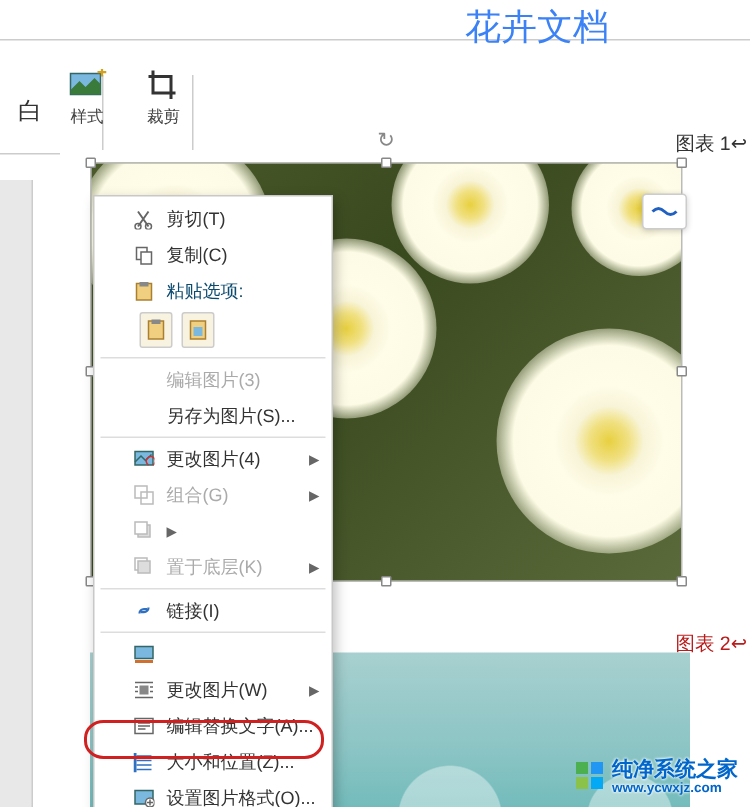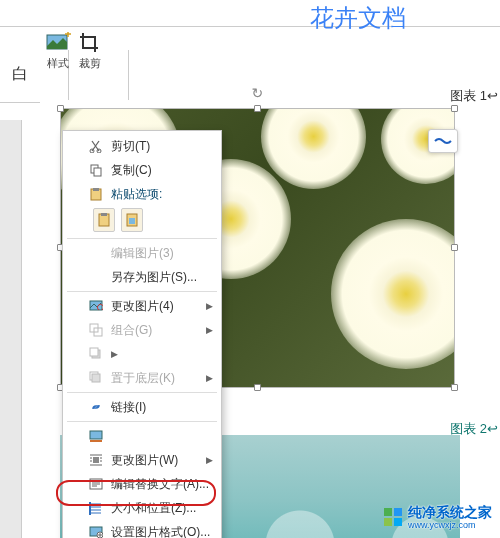--- a/index.html
+++ b/index.html
@@ -12,22 +12,22 @@
     position: relative;
     overflow: hidden;
   }
   .thin-line { position: absolute; background: #ccc; height: 1px; }
   .doc-title {
     position: absolute; top: 2px; left: 310px;
     font-size: 24px; color: #3b82f6;
   }
   .vline { position: absolute; width: 1px; background: #ccc; }
   .ribbon-area {
-    position: absolute; top: 32px; left: 45px;
-    display: flex; gap: 8px;
+    position: absolute; top: 46px; left: 45px;
+    display: flex; gap: 27px;
   }
   .ribbon-item { text-align: center; }
   .ribbon-item svg { display: block; margin: 0 auto 2px; }
   .ribbon-label { font-size: 11px; color: #444; }
   .bai { position: absolute; top: 64px; left: 12px; font-size: 16px; color: #333; }
   .left-ruler {
     position: absolute; top: 120px; left: 0; width: 22px; bottom: 0;
     background: #e8e8e8; border-right: 1px solid #ccc;
   }
   .canvas {
@@ -67,21 +67,21 @@
   }
   .flower::before, .flower::after {
     content:""; position:absolute; border-radius:50%;
   }
   .caption1 {
     position: absolute; top: -13px; right: 2px;
     font-size: 13px; color: #333;
   }
   .caption2 {
     position: absolute; top: 320px; right: 2px;
-    font-size: 13px; color: #0f766e;
+    font-size: 13px; color: #b91c1c;
   }
   .layout-popup {
     position: absolute; top: 20px; right: -4px;
     width: 30px; height: 24px; background: #fff;
     border: 1px solid #ccc; border-radius: 3px;
     box-shadow: 0 1px 4px rgba(0,0,0,.2);
     display: flex; align-items: center; justify-content: center;
   }
   .img2 {
     position: absolute; top: 335px; left: 20px; width: 400px; height: 110px;
@@ -145,21 +145,21 @@
     text-shadow: 0 0 2px #fff, 0 0 2px #fff;
   }
   .wm-logo {
     width: 18px; height: 18px; display: grid;
     grid-template-columns: 1fr 1fr; grid-template-rows: 1fr 1fr; gap: 2px;
   }
   .wm-logo span:nth-child(1){background:#4caf50;}
   .wm-logo span:nth-child(2){background:#2196f3;}
   .wm-logo span:nth-child(3){background:#8bc34a;}
   .wm-logo span:nth-child(4){background:#03a9f4;}
-  .wm-sub { font-size: 9px; color: #0066cc; font-weight: normal; display:block; margin-top:-2px;}
+  .wm-sub { font-size: 9px; color: #0066cc; font-weight: bold; display:block; margin-top:-2px;}
 </style>
 </head>
 <body>
 
 <div class="thin-line" style="top:26px;left:0;width:500px"></div>
 <div class="vline" style="top:50px;left:68px;height:50px"></div>
 <div class="vline" style="top:50px;left:128px;height:50px"></div>
 
 <div class="doc-title">花卉文档</div>
 

